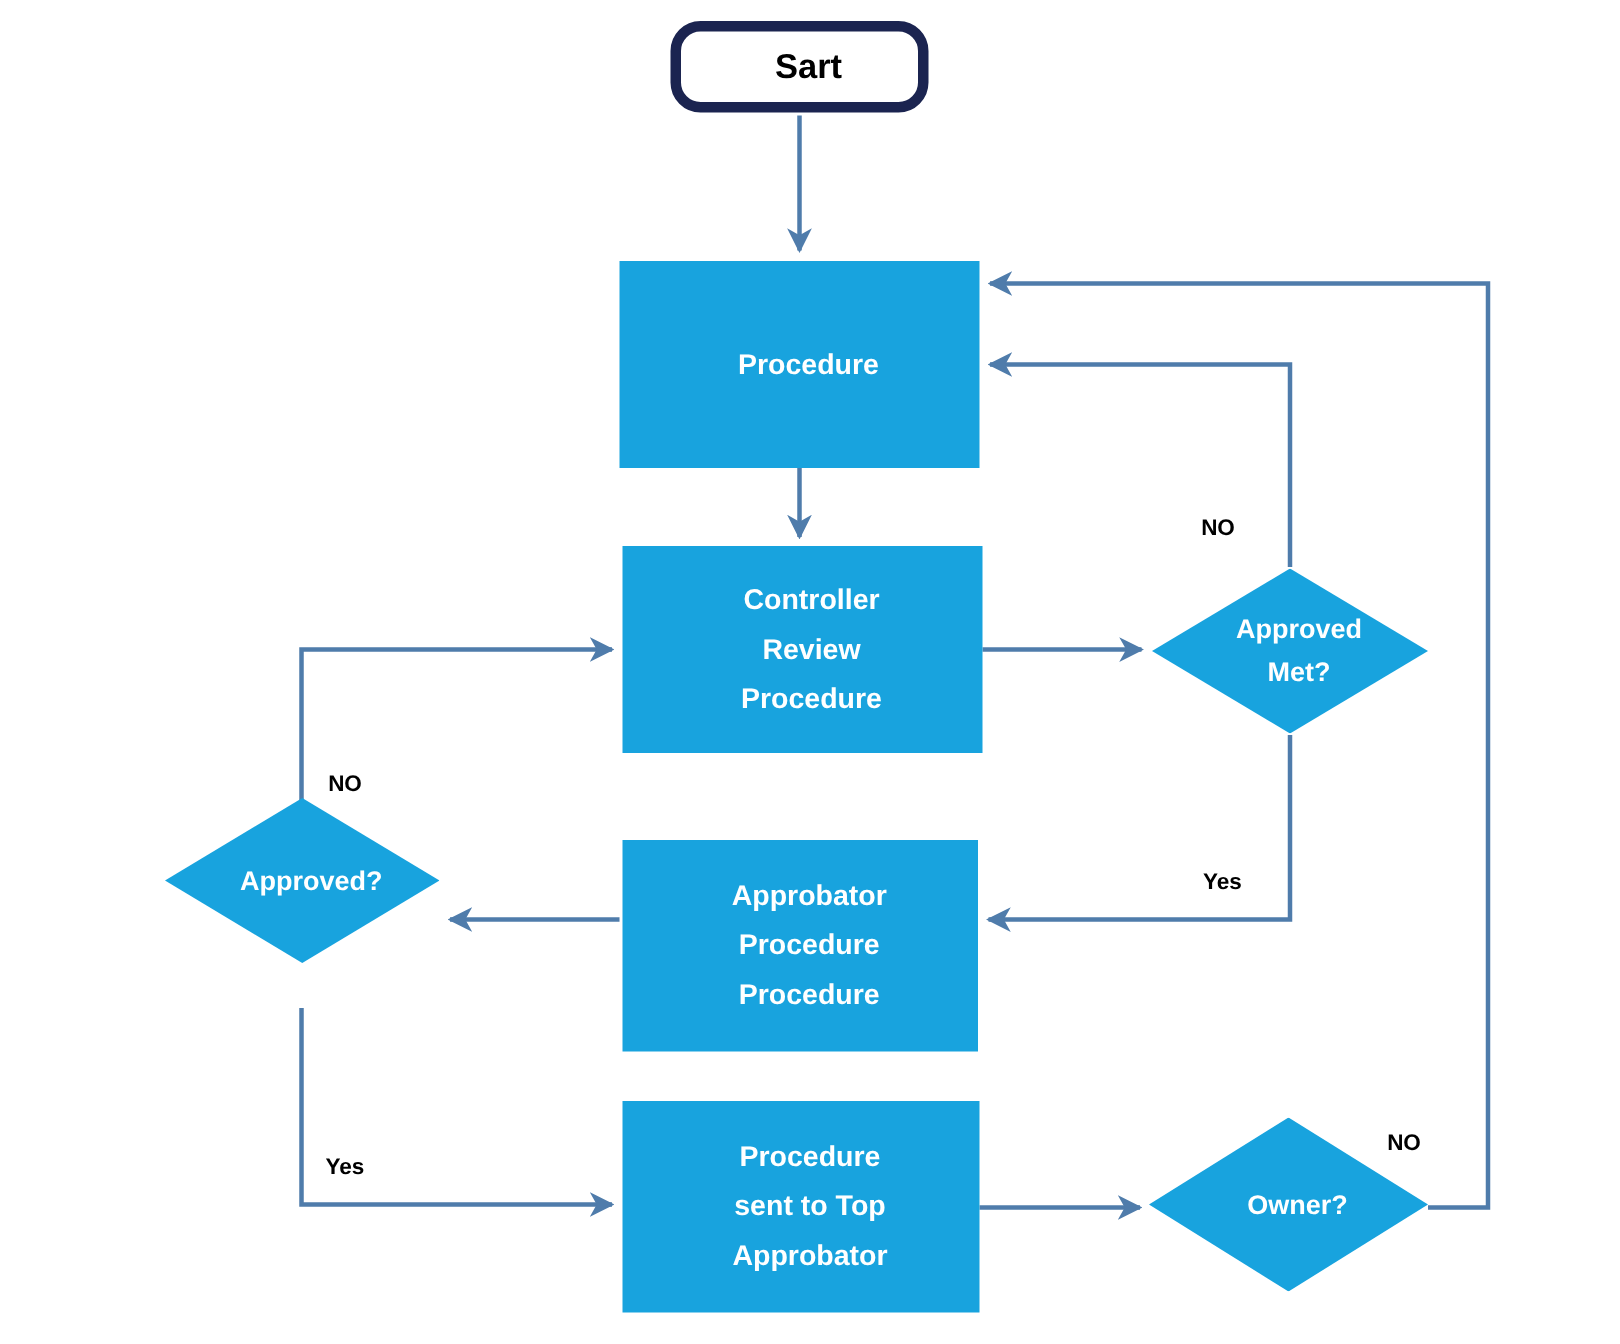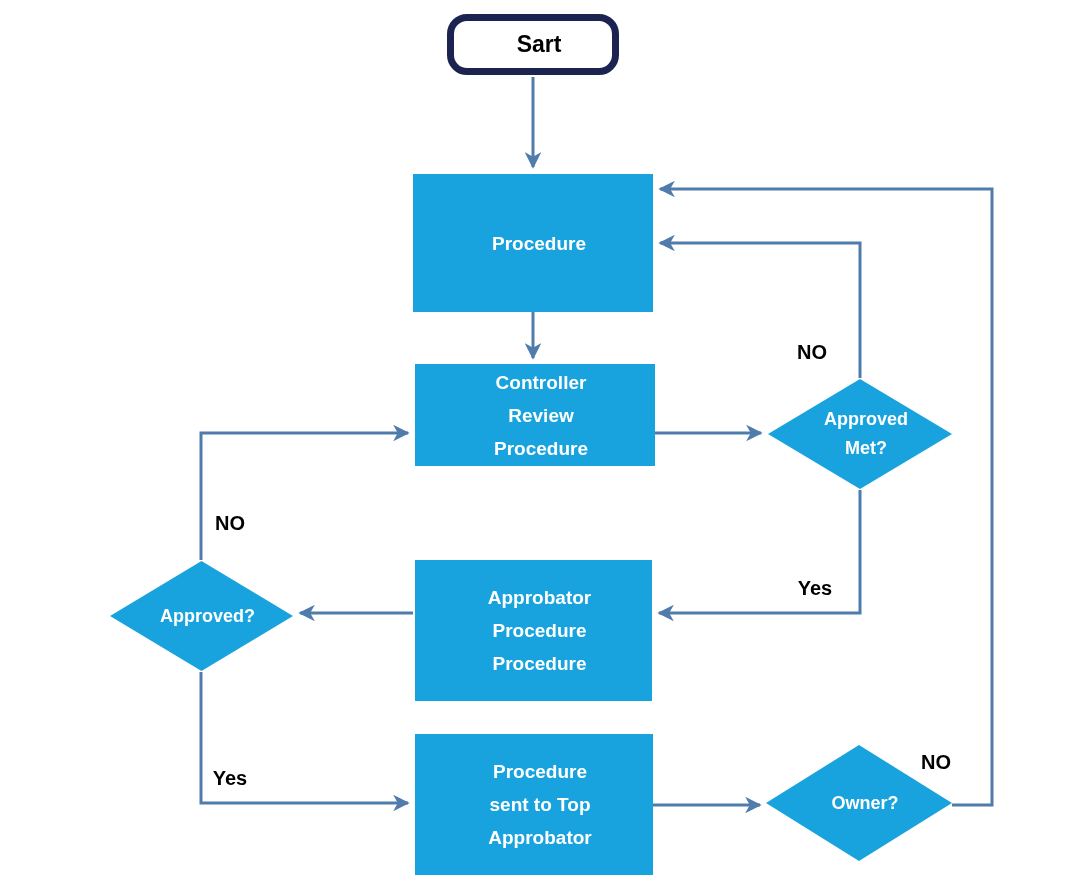--- a/index.html
+++ b/index.html
@@ -22,21 +22,21 @@
     justify-content:center;text-align:left;padding-left:12px;}
   .terminator{background:var(--start-fill);border:7px solid var(--start-border);
     border-radius:20px;color:var(--label-text);font-weight:bold;font-size:23px;}
   .process{background:var(--node-fill);color:var(--node-text);font-weight:bold;
     font-size:19px;}
   .process .line{line-height:33px;}
   .diamond{background:var(--node-fill);color:var(--node-text);font-weight:bold;
     font-size:18px;clip-path:polygon(50% 0,100% 50%,50% 100%,0 50%);}
   .diamond .line{line-height:29px;}
   .edge-label{position:absolute;transform:translate(-50%,-50%);color:var(--label-text);
-    font-weight:bold;font-size:20px;white-space:nowrap;}
+    font-weight:bold;font-size:15px;white-space:nowrap;}
 </style>
 </head>
 <body>
 
 <div class="canvas">
 
   <svg class="edges">
     <defs>
       <marker id="arr" viewBox="0 0 10 10" refX="9" refY="5" markerWidth="5.5" markerHeight="5.5" orient="auto-start-reverse">
         <path d="M0,0 L10,5 L0,10 L2.8,5 z"></path>
@@ -55,21 +55,21 @@
   </svg>
 
   <div class="node terminator" style="left:447px;top:14px;width:172px;height:61px;">
     <span>Sart</span>
   </div>
 
   <div class="node process" style="left:413px;top:174px;width:240px;height:138px;">
     <div class="line">Procedure</div>
   </div>
 
-  <div class="node process" style="left:415px;top:364px;width:240px;height:102px;">
+  <div class="node process" style="left:415px;top:364px;width:240px;height:138px;">
     <div class="line">Controller</div>
     <div class="line">Review</div>
     <div class="line">Procedure</div>
   </div>
 
   <div class="node process" style="left:415px;top:544px;width:237px;height:141px;margin-top:16px;">
     <div class="line">Approbator</div>
     <div class="line">Procedure</div>
     <div class="line">Procedure</div>
   </div>
@@ -78,21 +78,21 @@
     <div class="line">Procedure</div>
     <div class="line">sent to Top</div>
     <div class="line">Approbator</div>
   </div>
 
   <div class="node diamond" style="left:768px;top:379px;width:184px;height:110px;">
     <div class="line">Approved</div>
     <div class="line">Met?</div>
   </div>
 
-  <div class="node diamond" style="left:110px;top:561px;width:183px;height:110px;">
+  <div class="node diamond" style="left:110px;top:532px;width:183px;height:110px;">
     <div class="line">Approved?</div>
   </div>
 
   <div class="node diamond" style="left:766px;top:745px;width:186px;height:116px;">
     <div class="line">Owner?</div>
   </div>
 
   <div class="edge-label" style="left:812px;top:352px;">NO</div>
   <div class="edge-label" style="left:815px;top:588px;">Yes</div>
   <div class="edge-label" style="left:230px;top:523px;">NO</div>

